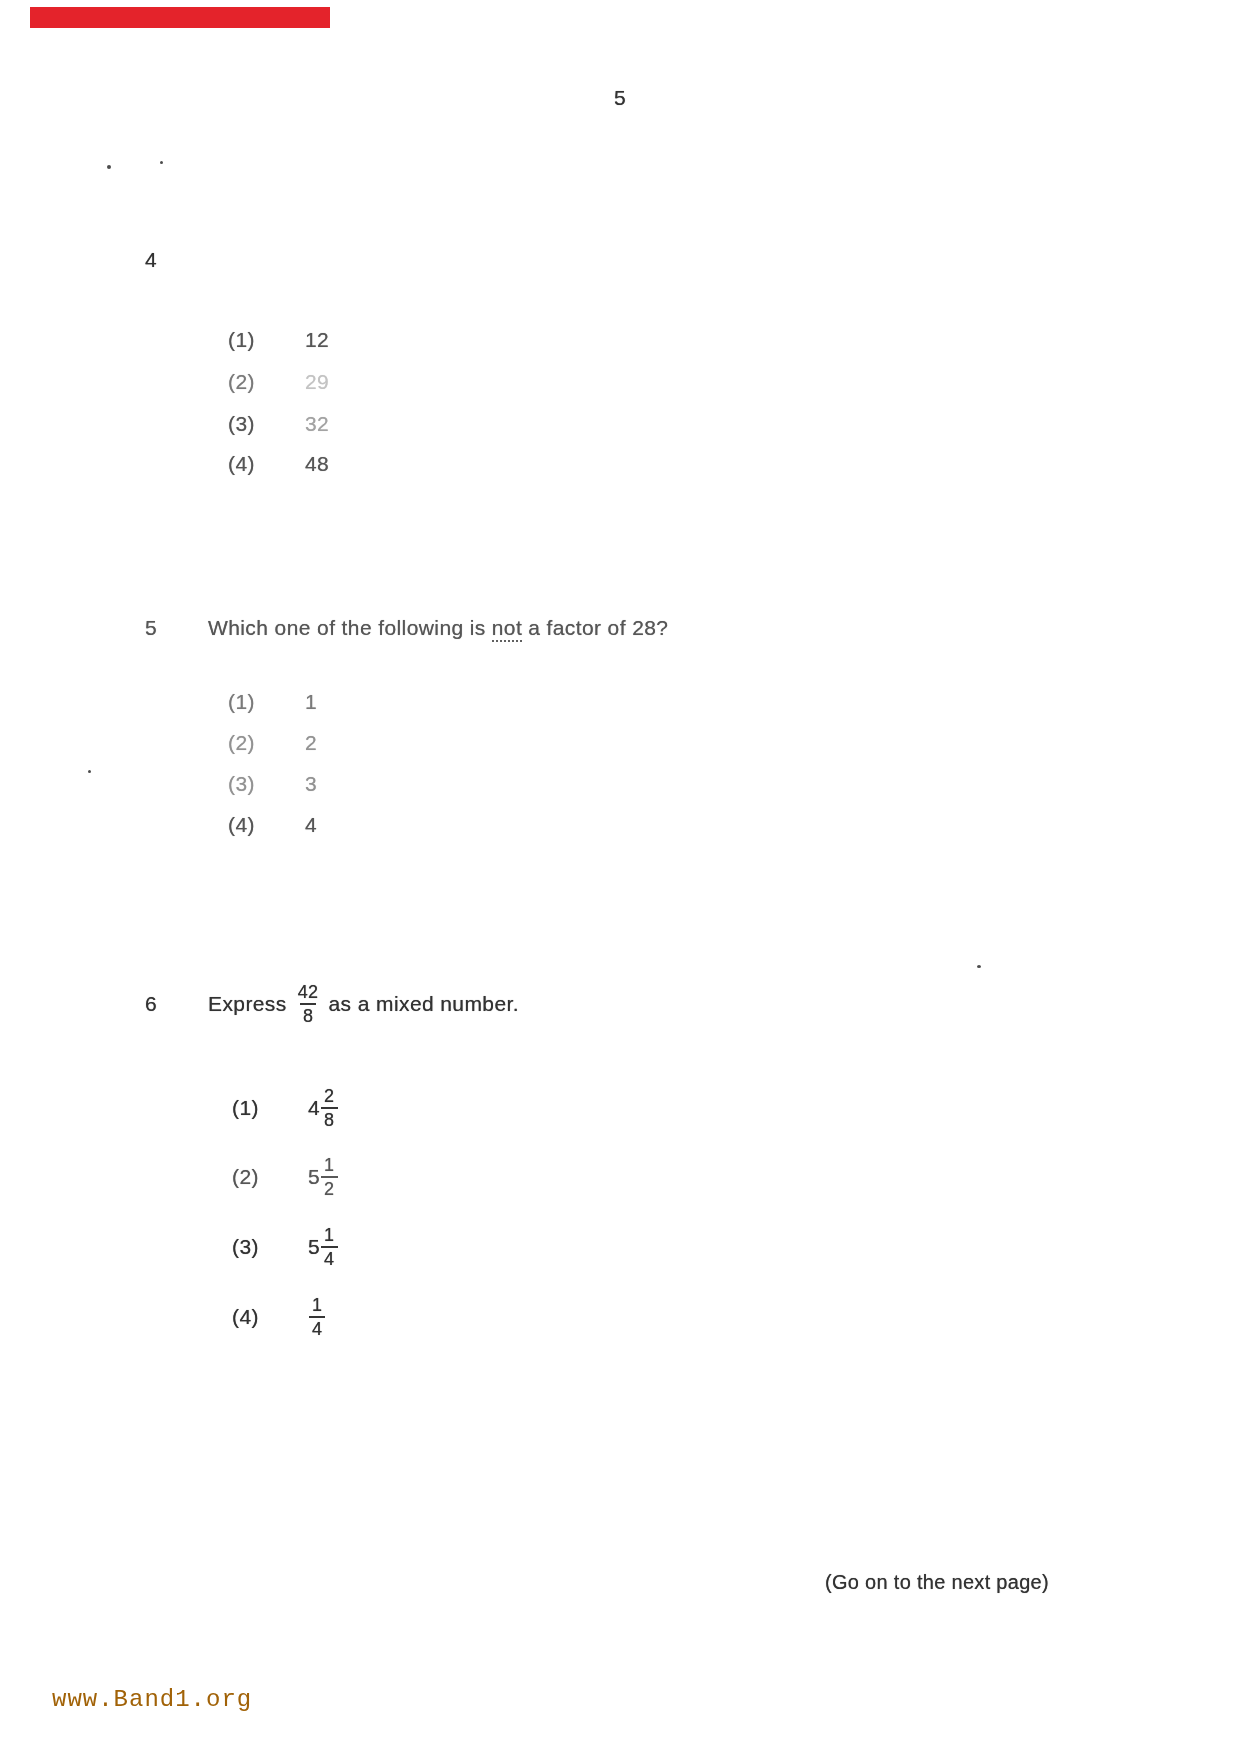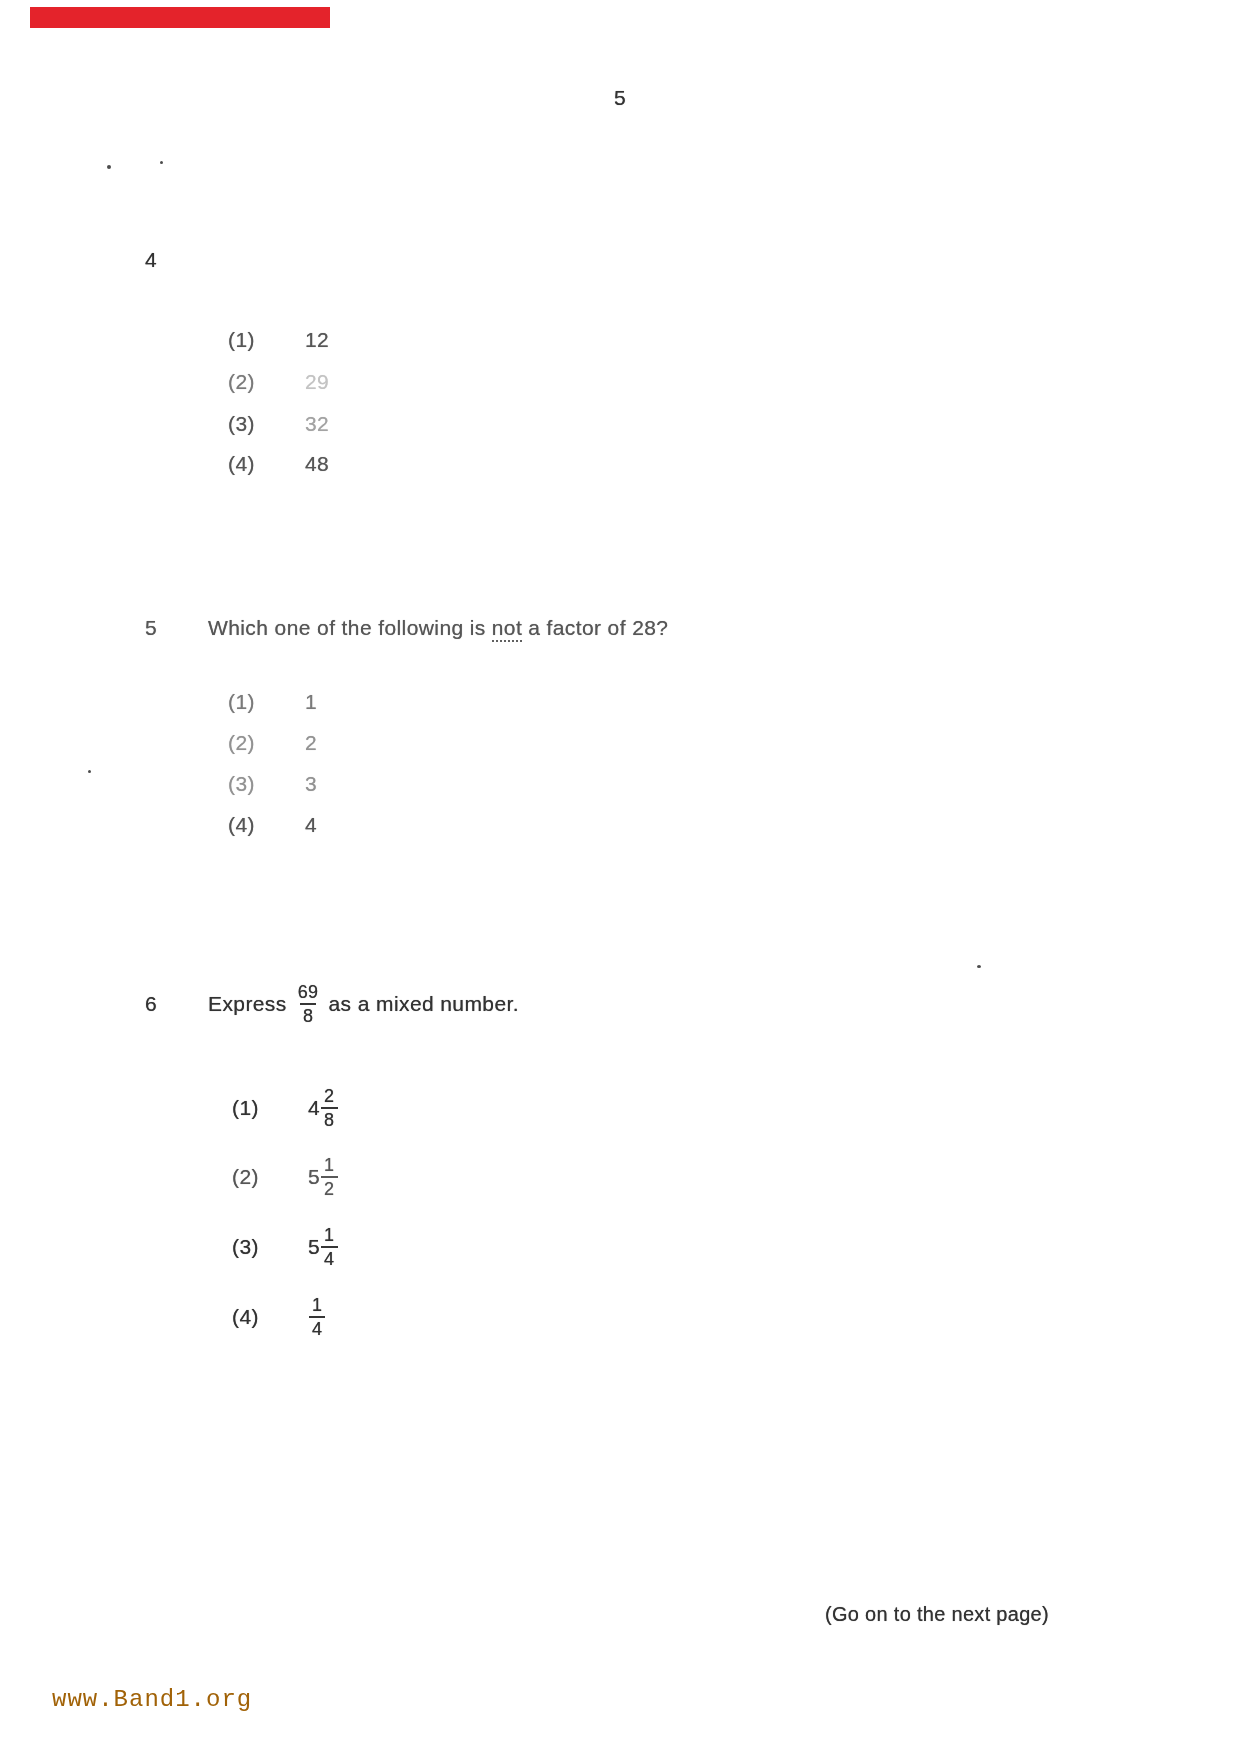--- a/index.html
+++ b/index.html
@@ -52,21 +52,21 @@
 
   .q6-stem{display:flex;align-items:center;font-size:21px;}
   .q6-stem .q-num{width:63px;}
   .q6-stem .frac{margin:0 7px 0 8px;}
 
   .mc-frac-row{display:flex;align-items:center;font-size:21px;}
   .mc-frac-row .opt-label{width:76px;}
   .mixed{display:inline-flex;align-items:center;}
   .mixed .whole{font-size:21px;margin-right:1px;}
 
-  .footer-note{font-size:20px;letter-spacing:.3px;margin-top:32px;}
+  .footer-note{font-size:20px;letter-spacing:.3px;}
   .watermark{
     font-family:"Liberation Mono","DejaVu Sans Mono",monospace;
     font-size:24px;color:#a16207;letter-spacing:1px;
   }
 </style>
 </head>
 <body>
 
 <div class="page">
 
@@ -117,21 +117,21 @@
   </div>
   <div class="abs ink opt-row f70" style="left:228px;top:813px;">
     <span class="opt-label">(4)</span>
     <span class="opt-value">4</span>
   </div>
 
   <div class="abs ink q6-stem f85" style="left:145px;top:975px;height:58px;">
     <span class="q-num">6</span>
     <span>Express</span>
     <span class="frac">
-      <span class="fr-num">69</span>
+      <span class="fr-num">42</span>
       <span class="fr-den">8</span>
     </span>
     <span>as a mixed number.</span>
   </div>
 
   <div class="abs ink mc-frac-row f85" style="left:232px;top:1082px;height:52px;">
     <span class="opt-label">(1)</span>
     <span class="mixed">
       <span class="whole">4</span>
       <span class="frac">

